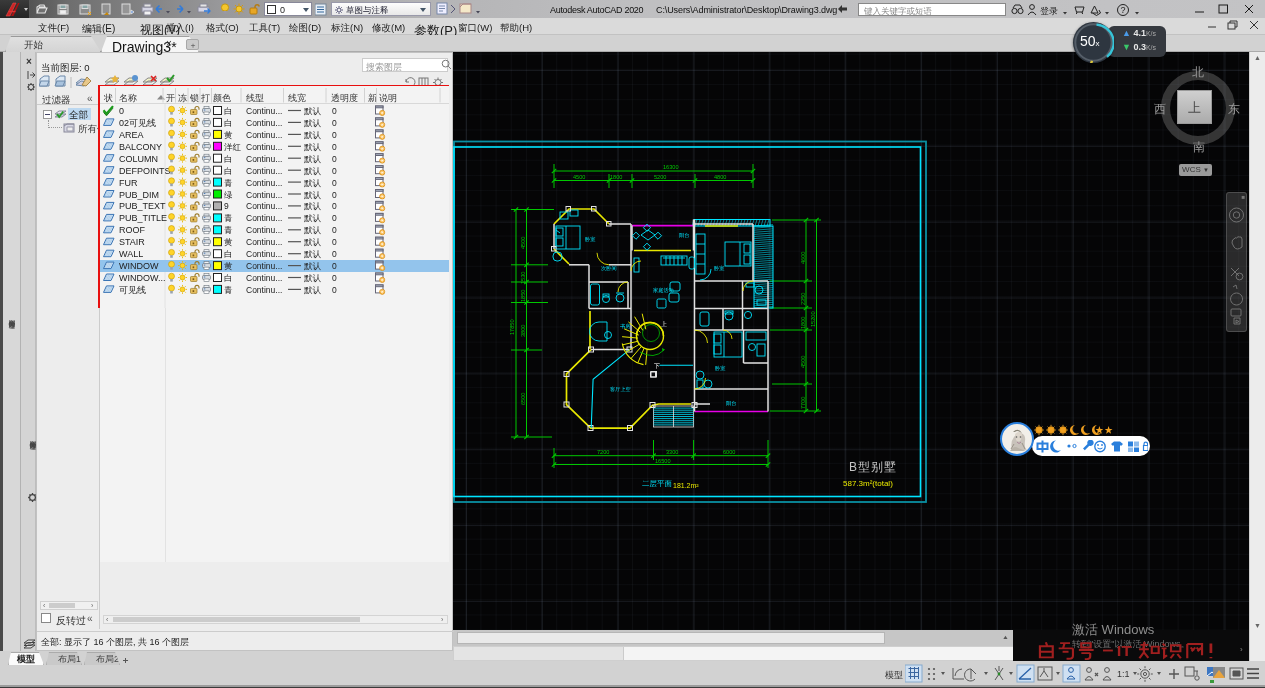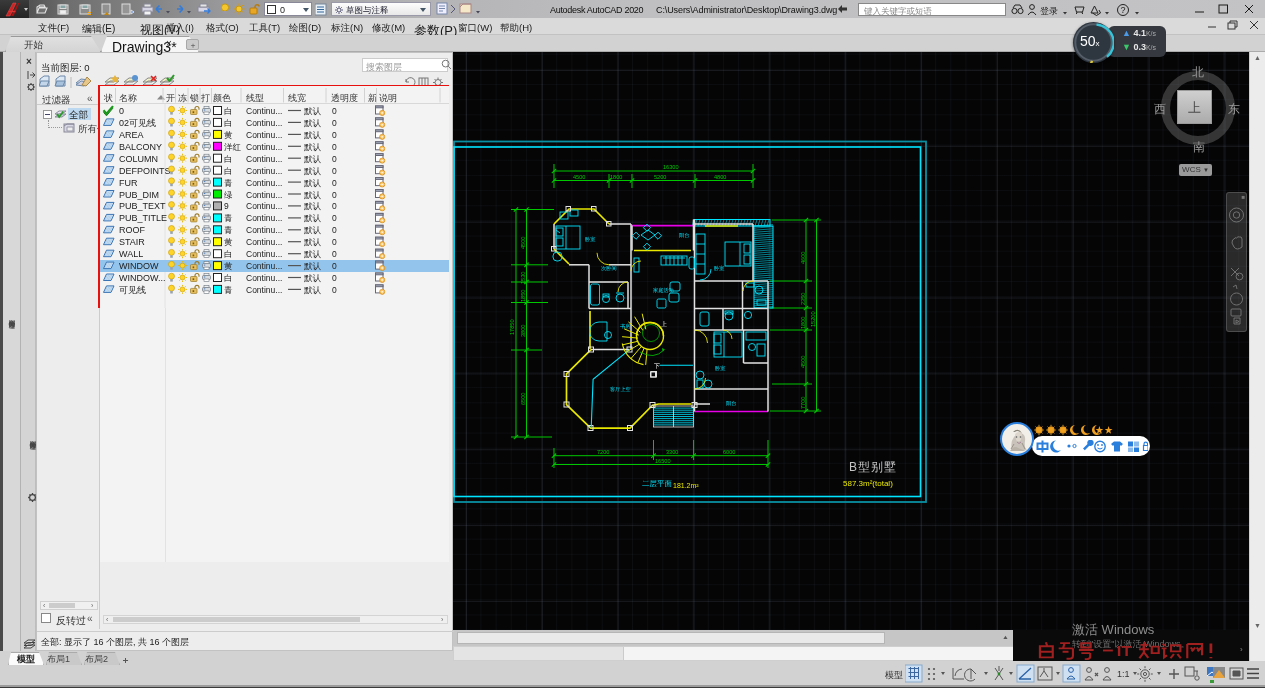--- a/index.html
+++ b/index.html
@@ -368,22 +368,22 @@
 </div>
 
 <div class="abs" style="left:1013px;top:630px;width:236px;height:31px;background:#0a0a0b"></div>
 <div class="tx" style="left:1240px;top:645px;color:#888;font-size:8px">›</div>
 
 <div class="abs" style="left:0;top:651px;width:453px;height:37px;background:#d2d2d2"></div>
 <div class="abs" style="left:453px;top:661px;width:812px;height:27px;background:#d2d2d2"></div>
 <div class="abs" style="left:0;top:685px;width:1265px;height:3px;background:#9c9c9c;border-bottom:1px solid #3a3a3a"></div>
 
 <div class="abs" style="left:8px;top:652px;width:36px;height:13px;background:#fbfbfb;border:1px solid #aaa;border-bottom:none;clip-path:polygon(0 100%,3px 0,calc(100% - 5px) 0,100% 100%);color:#222;font-weight:bold;font-size:9px;text-align:center;line-height:13px">模型</div>
-<div class="abs" style="left:46px;top:652px;width:36px;height:13px;background:#c9c9c9;border:1px solid #ababab;border-bottom:none;clip-path:polygon(0 100%,3px 0,calc(100% - 5px) 0,100% 100%);color:#444;font-size:9px;text-align:left;line-height:13px">布局1</div>
-<div class="abs" style="left:84px;top:652px;width:36px;height:13px;background:#c9c9c9;border:1px solid #ababab;border-bottom:none;clip-path:polygon(0 100%,3px 0,calc(100% - 5px) 0,100% 100%);color:#444;font-size:9px;text-align:left;line-height:13px">布局2</div>
+<div class="abs" style="left:46px;top:652px;width:36px;height:13px;background:#c9c9c9;border:1px solid #ababab;border-bottom:none;clip-path:polygon(0 100%,3px 0,calc(100% - 5px) 0,100% 100%);color:#444;font-size:9px;text-align:right;line-height:13px">布局1</div>
+<div class="abs" style="left:84px;top:652px;width:36px;height:13px;background:#c9c9c9;border:1px solid #ababab;border-bottom:none;clip-path:polygon(0 100%,3px 0,calc(100% - 5px) 0,100% 100%);color:#444;font-size:9px;text-align:right;line-height:13px">布局2</div>
 <div class="tx" style="left:121px;top:654px;color:#555;font-size:9px;font-weight:bold">＋</div>
 
 <div class="tx" style="left:885px;top:669px;font-size:9px;color:#333">模型</div>
 <svg class="abs" style="left:905px;top:664px" width="360 " height="22" viewBox="0 0 360 22">
  <g stroke="#3b66a0" fill="none" stroke-width="1">
   <rect x="0" y="1" width="17" height="17" fill="#cfe0f2" stroke="#86aacd"></rect>
   <path d="M3.5 4.5 h10 M3.5 8.5 h10 M3.5 12.5 h10 M5.5 3 v12 M9.5 3 v12 M13.5 3 v12"></path>
  </g>
  <g fill="#555">
         <circle cx="24" cy="5" r="1.1"></circle>

